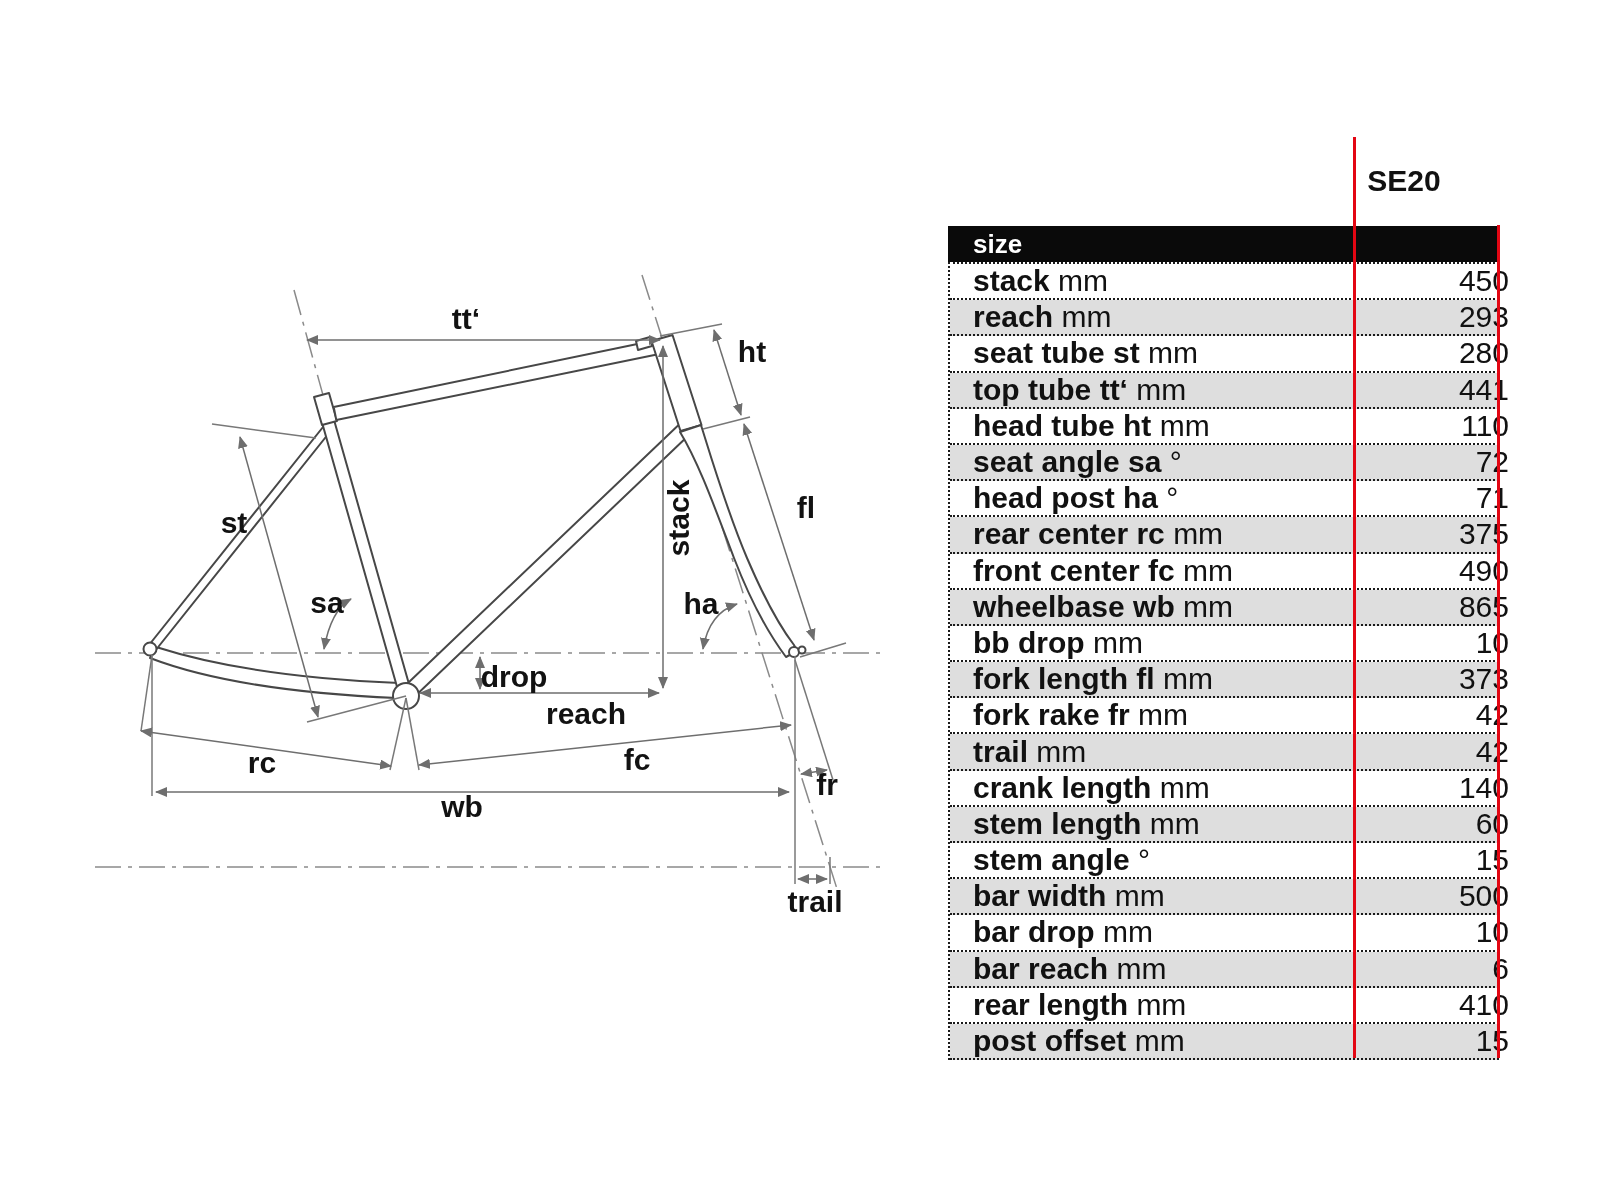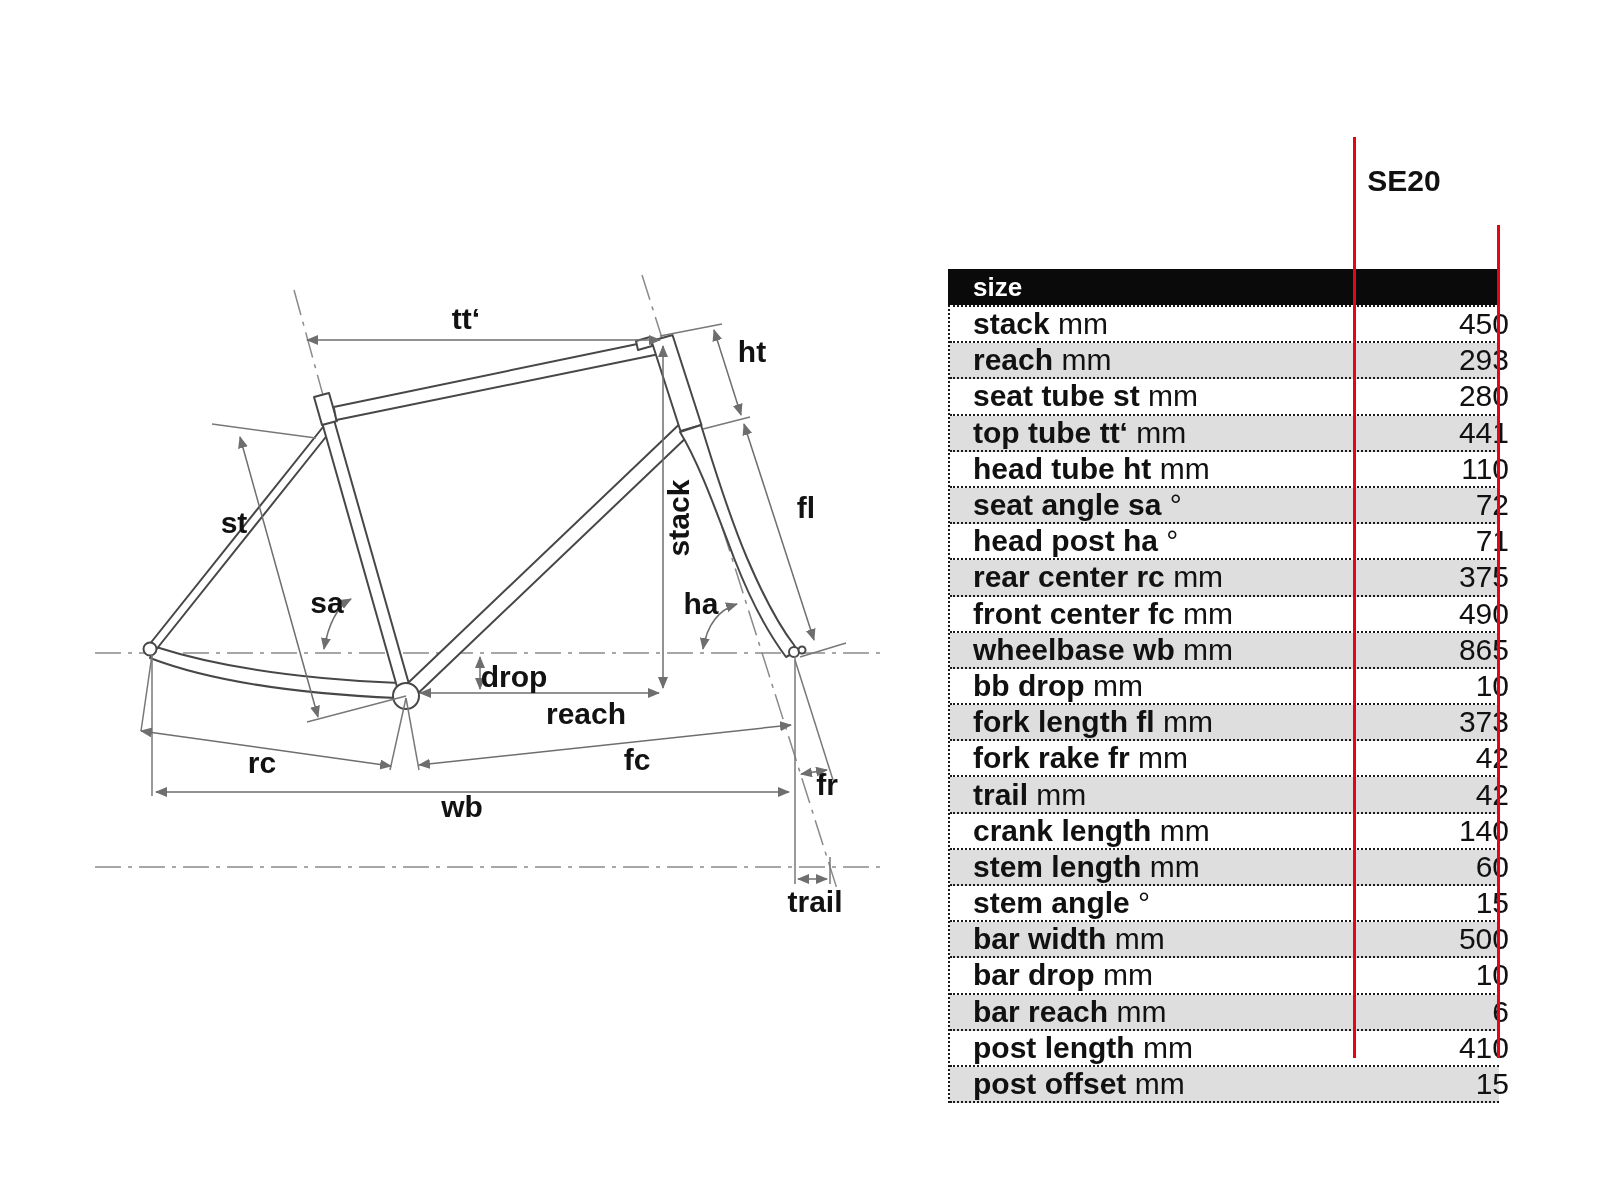--- a/index.html
+++ b/index.html
@@ -3,21 +3,21 @@
 <meta charset="utf-8">
 <style>
   html,body{margin:0;padding:0;background:#ffffff;}
   .canvas{position:relative;width:1600px;height:1200px;background:#fff;overflow:hidden;
           font-family:"Liberation Sans",sans-serif;}
   svg{position:absolute;left:0;top:0;}
   .dim-label{font-family:"Liberation Sans",sans-serif;font-weight:bold;font-size:30px;fill:#121212;}
   
   .spec-table{position:absolute;left:948px;top:226px;width:551px;}
   .size-header{height:36px;background:#0a0a0a;color:#ffffff;font-weight:bold;font-size:26px;
-               line-height:37px;padding-left:25px;box-sizing:border-box;margin-top:43px;}
+               line-height:37px;padding-left:25px;box-sizing:border-box;}
   .rows{border-top:2px dotted #1a1a1a;border-left:2px dotted #1a1a1a;box-sizing:border-box;}
   .trow{position:relative;height:36.2px;border-bottom:2px dotted #1a1a1a;box-sizing:border-box;
         font-size:30px;color:#111;}
   .trow:nth-child(even){background:#dedede;}
   .tlabel{position:absolute;left:23px;top:50%;transform:translateY(-50%);white-space:nowrap;}
   .tlabel b{font-weight:bold;}
   .tlabel .unit{font-weight:normal;}
   .tval{position:absolute;left:406px;width:145px;text-align:right;top:50%;transform:translateY(-50%);padding-left:8px;}
   .model-header{position:absolute;left:1404px;top:181px;transform:translate(-50%,-50%);
                 font-size:30px;font-weight:bold;color:#111;}
@@ -210,21 +210,21 @@
     <span class="tlabel"><b class="lab">bar drop</b><span class="unit">&nbsp;mm</span></span>
     <span class="tval">10</span>
   </div>
 
   <div class="trow">
     <span class="tlabel"><b class="lab">bar reach</b><span class="unit">&nbsp;mm</span></span>
     <span class="tval">6</span>
   </div>
 
   <div class="trow">
-    <span class="tlabel"><b class="lab">post length</b><span class="unit">&nbsp;mm</span></span>
+    <span class="tlabel"><b class="lab">rear length</b><span class="unit">&nbsp;mm</span></span>
     <span class="tval">410</span>
   </div>
 
   <div class="trow">
     <span class="tlabel"><b class="lab">post offset</b><span class="unit">&nbsp;mm</span></span>
     <span class="tval">15</span>
   </div>
 </div>
   </div>
 

